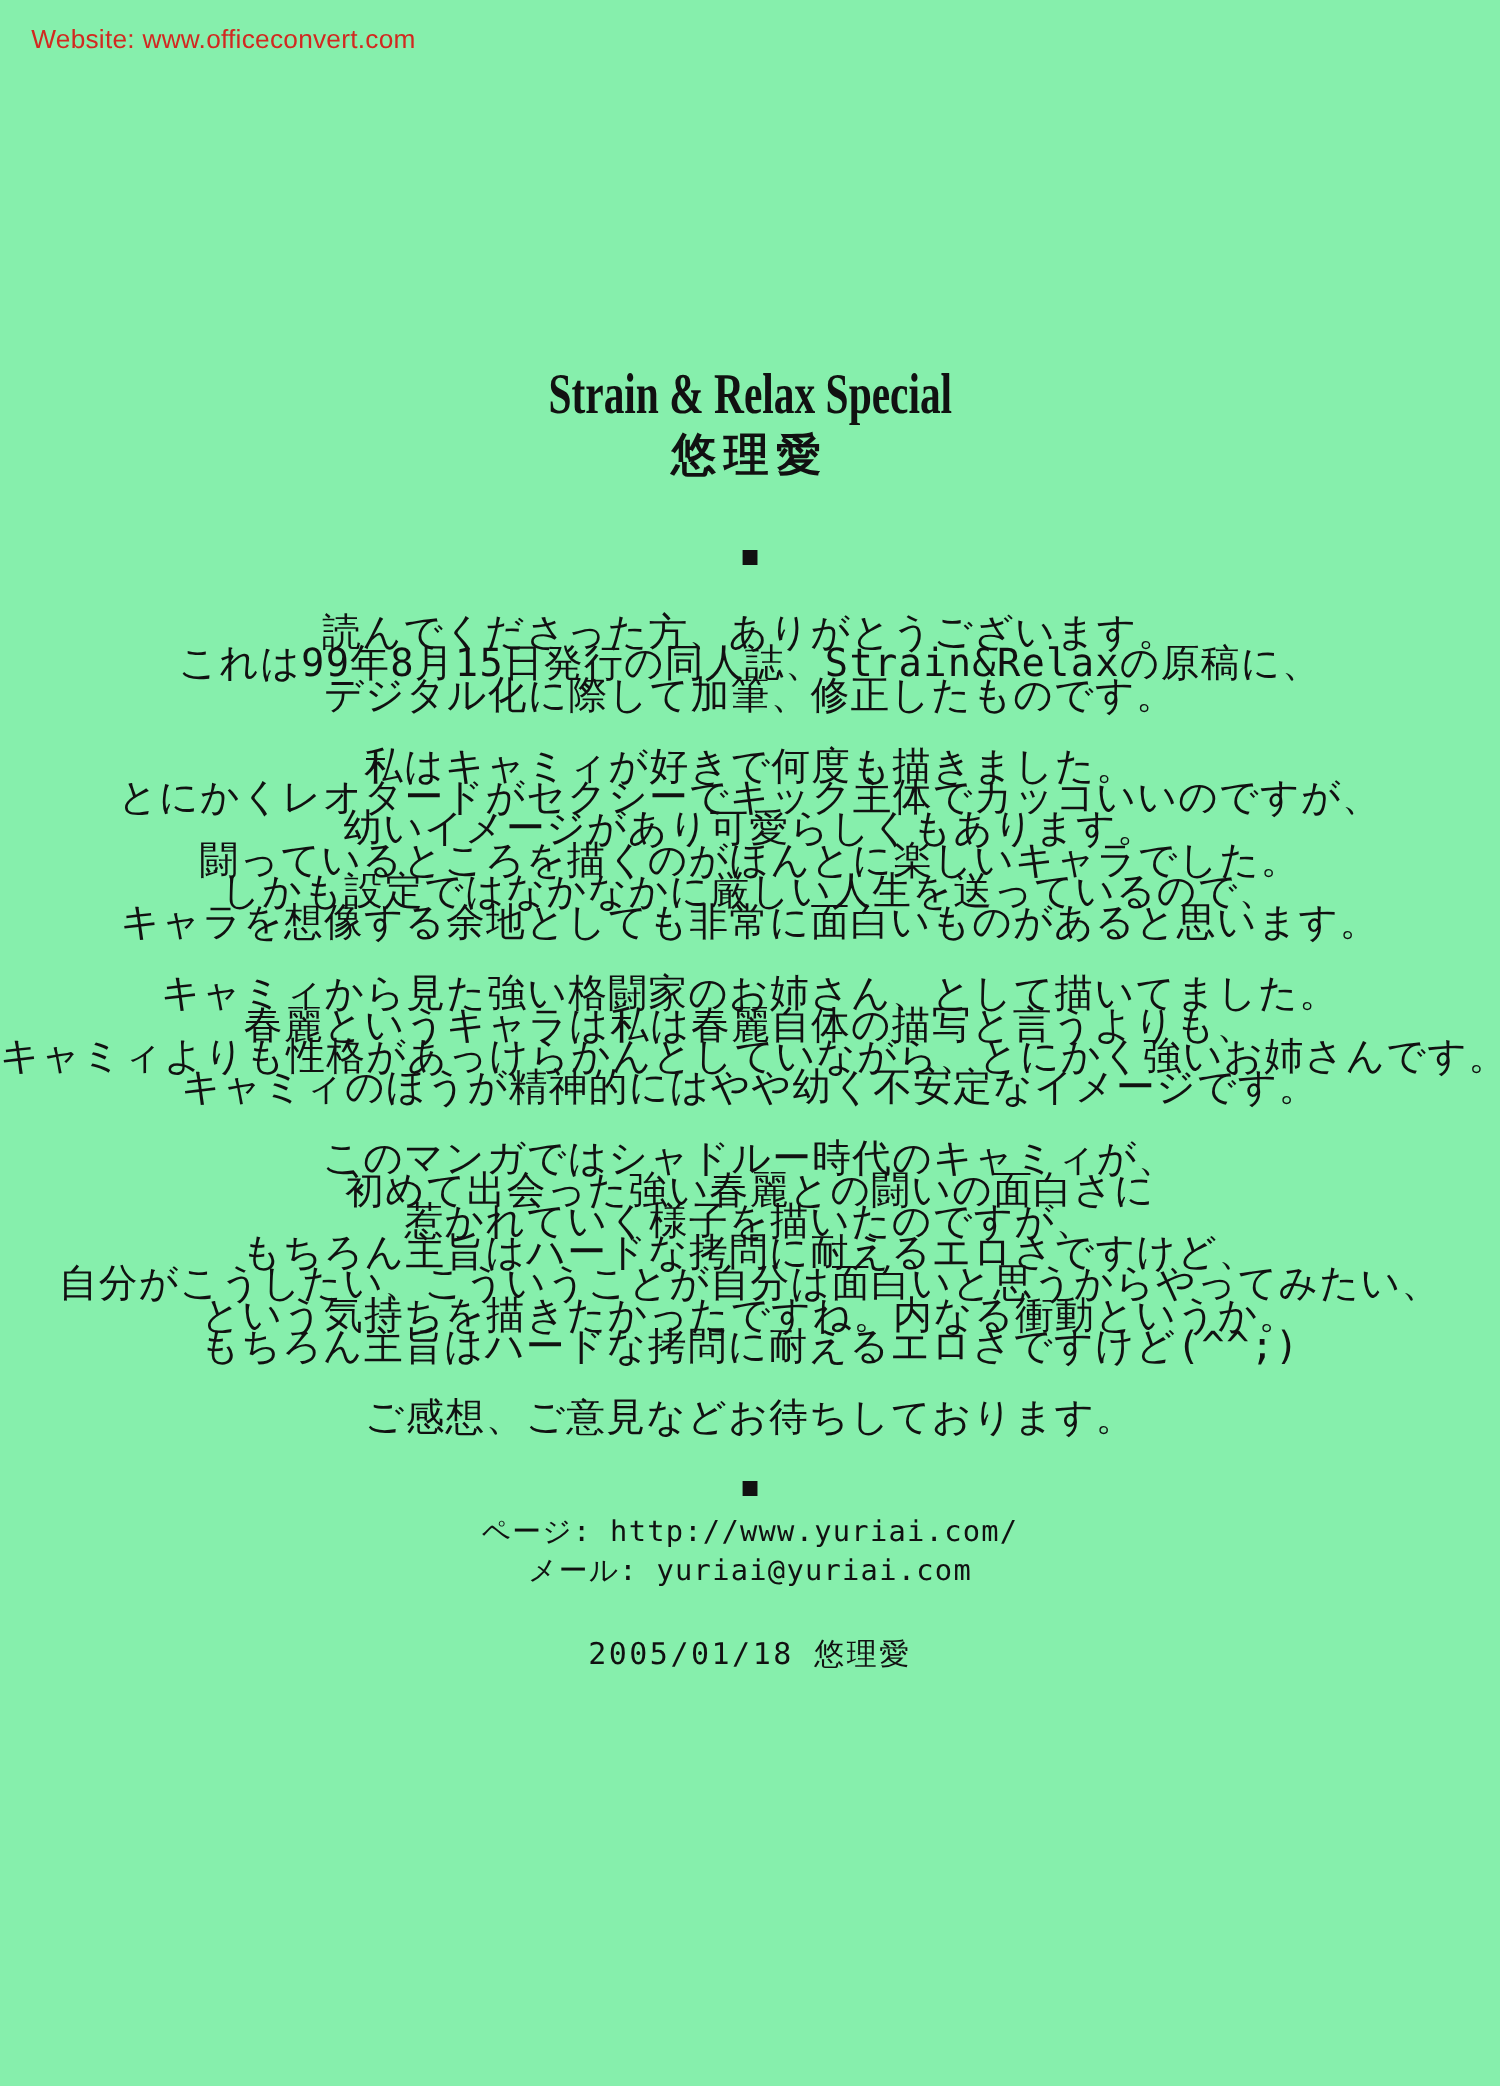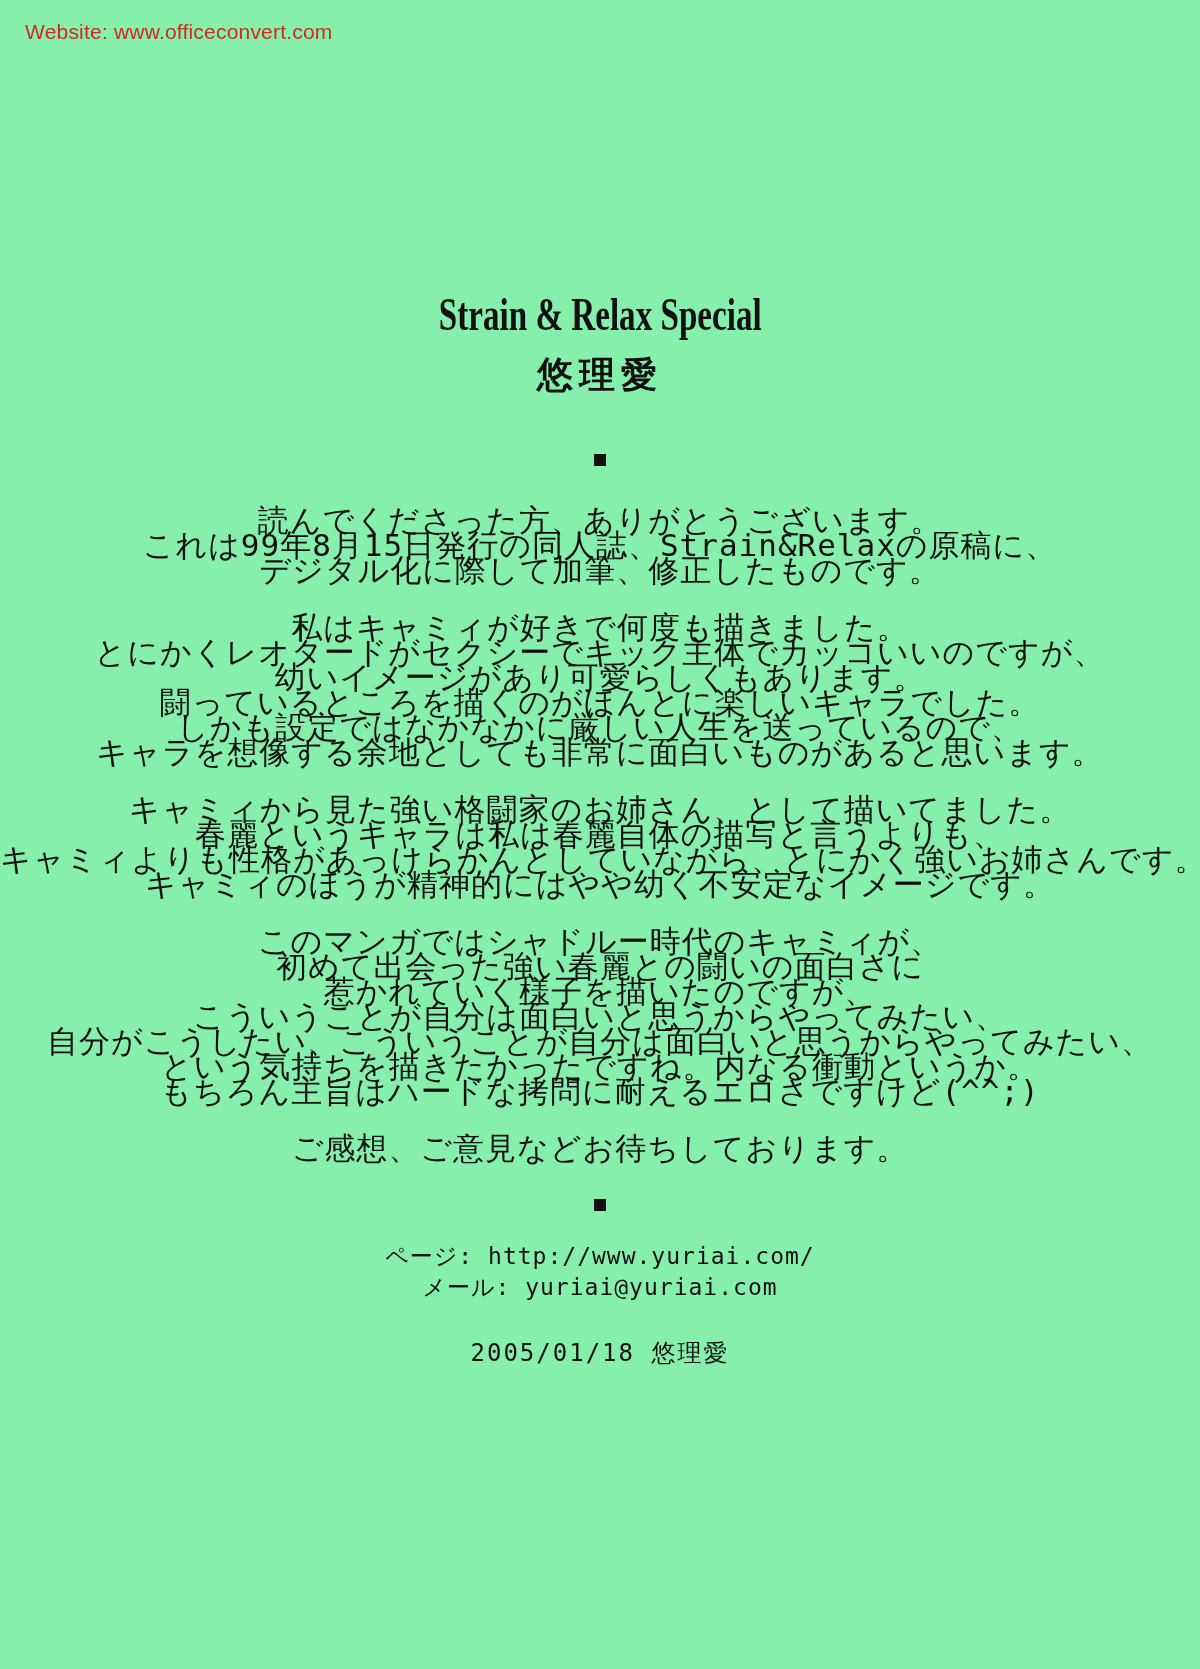--- a/index.html
+++ b/index.html
@@ -24,34 +24,34 @@
     display:inline-block;
     font-family:"Liberation Serif","DejaVu Serif",serif;
     font-weight:bold;
     font-size:46px; line-height:46px;
     transform:scaleX(0.72);
     transform-origin:center;
     white-space:nowrap;
     letter-spacing:0px;
   }
   .title-jp {
-    margin-top:20px;
-    font-family:Liberation Mono, monospace;
+    margin-top:6px;
+    font-family:Liberation Sans, sans-serif;
     font-weight:600;
     font-size:36px; line-height:40px;
     letter-spacing:6px;
   }
   .sq { font-size:20px; line-height:20px; color:#111; }
   .sq-top { margin-top:50px; }
   .sq-bottom { margin-top:32px; }
   .para { font-size:31px; line-height:25px; letter-spacing:1px; }
   .para-first { margin-top:40px; }
   .para + .para { margin-top:32px; }
   .line { white-space:nowrap; }
-  .footer-links { margin-top:28px; font-size:23px; line-height:31px; letter-spacing:1px; }
+  .footer-links { margin-top:12px; font-size:23px; line-height:31px; letter-spacing:1px; }
   .date-line { margin-top:34px; font-size:24px; letter-spacing:2px; }
 </style>
 </head>
 <body>
 
 <div class="page">
 
   <div class="watermark">Website: www.officeconvert.com</div>
 
   <div class="content">
@@ -82,21 +82,21 @@
       <div class="line">キャミィから見た強い格闘家のお姉さん、として描いてました。</div>
       <div class="line">春麗というキャラは私は春麗自体の描写と言うよりも、</div>
       <div class="line">キャミィよりも性格があっけらかんとしていながら、とにかく強いお姉さんです。</div>
       <div class="line">キャミィのほうが精神的にはやや幼く不安定なイメージです。</div>
     </div>
 
     <div class="para">
       <div class="line">このマンガではシャドルー時代のキャミィが、</div>
       <div class="line">初めて出会った強い春麗との闘いの面白さに</div>
       <div class="line">惹かれていく様子を描いたのですが、</div>
-      <div class="line">こういうことが自分は面白いと思うからやってみたい、</div>
+      <div class="line">もちろん主旨はハードな拷問に耐えるエロさですけど、</div>
       <div class="line">自分がこうしたい、こういうことが自分は面白いと思うからやってみたい、</div>
       <div class="line">という気持ちを描きたかったですね。内なる衝動というか。</div>
       <div class="line">もちろん主旨はハードな拷問に耐えるエロさですけど(^^;)</div>
     </div>
 
     <div class="para">
       <div class="line">ご感想、ご意見などお待ちしております。</div>
     </div>
 
     <div class="sq sq-bottom">■</div>

